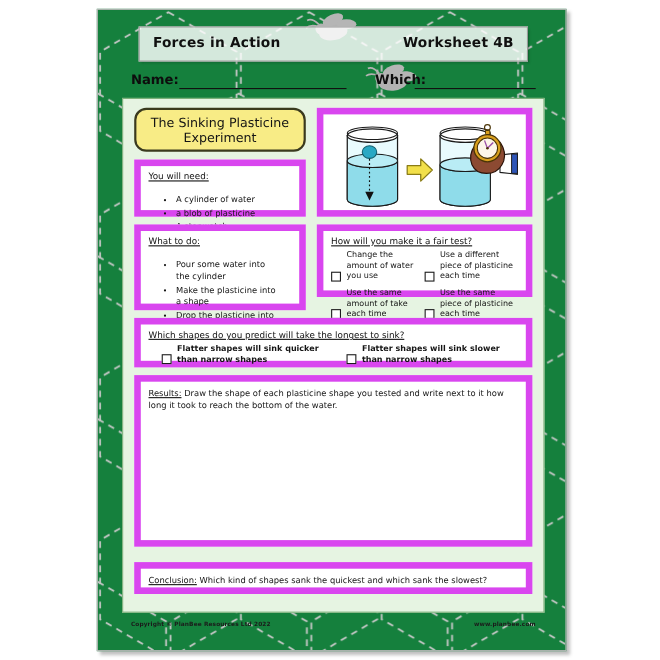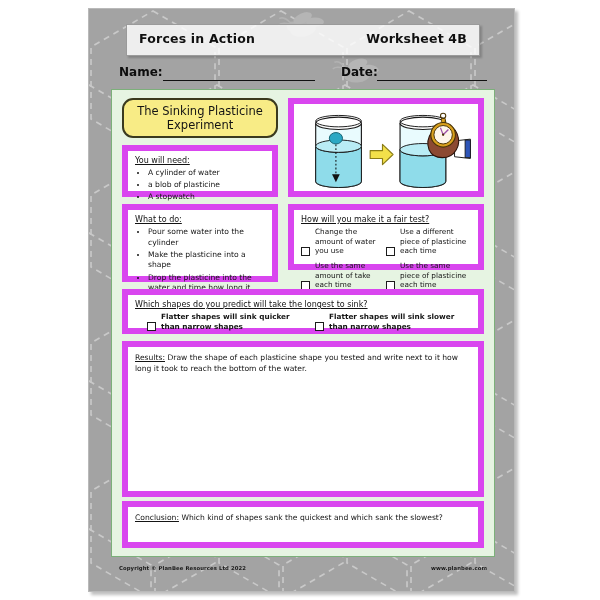--- a/index.html
+++ b/index.html
@@ -5,21 +5,21 @@
   html,body{margin:0;padding:0;}
   body{
     width:600px;height:600px;overflow:hidden;
     background:#ffffff;
     font-family:"Liberation Sans", sans-serif;
   }
 
   
   #sheet{
     position:absolute;left:88px;top:8px;width:425px;height:582px;
-    background:#a3a3a3;
+    background:#15803d;
     border:1px solid #b9b9b9;
     box-shadow:3px 3px 3px rgba(0,0,0,.25);
     overflow:hidden;
   }
 
   
   #watermark{position:absolute;inset:0;pointer-events:none;z-index:0;}
 
   
   #title-bar{
@@ -81,32 +81,32 @@
   #pic-box{left:176px;top:8px;width:196px;height:99px;}
   
   #todo-box{left:10px;top:114px;width:156px;height:78px;}
   
   #fair-box{left:176px;top:114px;width:196px;height:66px;}
   
   #predict-box{left:10px;top:199px;width:362px;height:45px;}
   
   #results-box{left:10px;top:251px;width:362px;height:156px;}
   
-  #concl-box{left:10px;top:411px;width:362px;height:47px;}
+  #concl-box{left:10px;top:421px;width:362px;height:29px;}
 
   .hd{
     font-family:"DejaVu Sans", sans-serif;
     font-size:8px;color:#121212;text-decoration:underline;
     display:block;margin:0 0 3px 0;
   }
   .bd{font-family:"DejaVu Sans", sans-serif;font-size:7.6px;color:#151515;line-height:1.45;}
 
   .pad{padding:5px 7px;}
 
-  ul.blist{margin:0;padding:0 0 0 13px;list-style:disc;}
+  ul.blist{margin:12px;padding:0 0 0 13px;list-style:disc;}
   ul.blist li{margin:0 0 1.5px 0;font-family:"DejaVu Sans", sans-serif;font-size:7.6px;color:#151515;line-height:1.4;}
 
   
   .cbgrid{display:flex;flex-wrap:wrap;}
   .cbitem{display:flex;align-items:flex-end;margin-bottom:5px;}
   .cbox{
     width:9px;height:9px;min-width:9px;border:1.1px solid #1c1c1c;background:#fff;
     margin:1px 5px 0 0;box-sizing:border-box;
   }
   .cbtxt{font-family:"DejaVu Sans", sans-serif;font-size:7.3px;color:#151515;line-height:1.32;}
@@ -153,21 +153,21 @@
   </svg>
 
   <div id="title-bar">
     <div class="t left">Forces in Action</div>
     <div class="t right">Worksheet 4B</div>
   </div>
 
   <div id="namedate">
     <div id="nd-name-label" class="nd-label">Name:</div>
     <div id="nd-name-rule" class="nd-rule"></div>
-    <div id="nd-date-label" class="nd-label">Date:</div>
+    <div id="nd-date-label" class="nd-label">Which:</div>
     <div id="nd-date-rule" class="nd-rule"></div>
   </div>
 
   <div id="panel">
 
     <div id="exp-title">
       <span>The Sinking Plasticine Experiment</span>
     </div>
 
     <div id="need-box" class="wbox pad">

